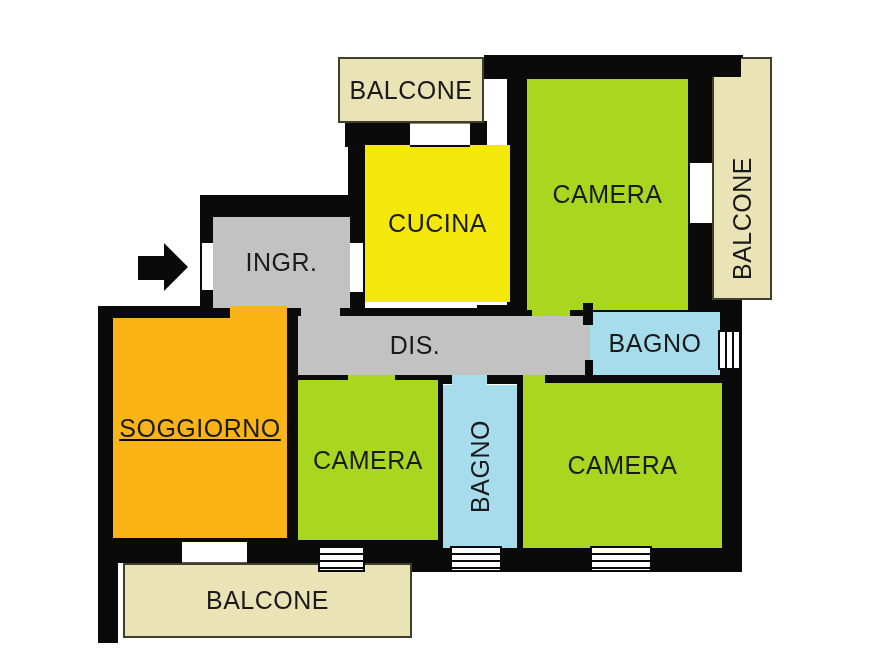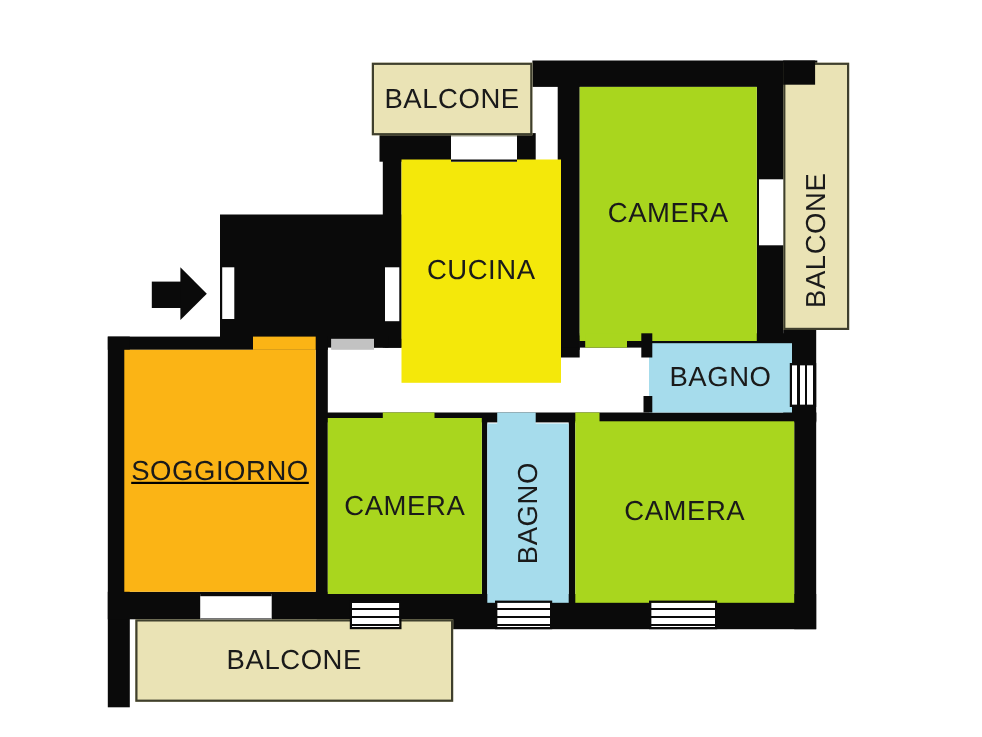--- a/index.html
+++ b/index.html
@@ -43,21 +43,21 @@
   .wQ{left:288px;top:540px;width:454px;height:32px;}
   .wR{left:350px;top:308px;width:177px;height:8px;}
   .wS{left:340px;top:306px;width:13px;height:10px;}
   .wI{left:583px;top:303px;width:10px;height:22px;z-index:3;background:var(--wall);}
   .wI2{left:585px;top:360px;width:8px;height:15px;z-index:3;background:var(--wall);}
   .wBalPatch{left:712px;top:55px;width:29px;height:22px;z-index:3;background:var(--wall);}
   
   .balcone-top{left:338px;top:57px;width:146px;height:66px;}
   .balcone-right{left:712px;top:57px;width:60px;height:243px;padding-top:80px;}
   .balcone-bottom{left:123px;top:563px;width:289px;height:75px;}
-  .cucina{left:365px;top:145px;width:145px;height:203px;}
+  .cucina{left:365px;top:145px;width:145px;height:157px;}
   .camera-top{left:527px;top:79px;width:161px;height:231px;}
   .ingresso{left:213px;top:217px;width:137px;height:91px;}
   .dis{left:298px;top:316px;width:292px;height:59px;padding-right:58px;}
   .bagno-top{left:590px;top:312px;width:130px;height:63px;}
   .soggiorno{left:113px;top:318px;width:174px;height:220px;text-decoration:underline;}
   .camera-mid{left:298px;top:380px;width:140px;height:160px;}
   .bagno-mid{left:443px;top:385px;width:74px;height:163px;}
   .camera-right{left:523px;top:383px;width:199px;height:165px;}
   
   .door-entrance{left:202px;top:243px;width:11px;height:47px;}
@@ -112,20 +112,26 @@
   </div>
   <div class="room balcony vertical balcone-right">
     <span class="label">BALCONE</span>
   </div>
   <div class="room yellow cucina">
     <span class="label">CUCINA</span>
   </div>
   <div class="room green camera-top">
     <span class="label">CAMERA</span>
   </div>
+  <div class="room gray ingresso">
+    <span class="label">INGR.</span>
+  </div>
+  <div class="room gray dis">
+    <span class="label">DIS.</span>
+  </div>
   <div class="room cyan bagno-top">
     <span class="label">BAGNO</span>
   </div>
   <div class="room orange soggiorno">
     <span class="label">SOGGIORNO</span>
   </div>
   <div class="room green camera-mid">
     <span class="label">CAMERA</span>
   </div>
   <div class="room cyan vertical bagno-mid">

